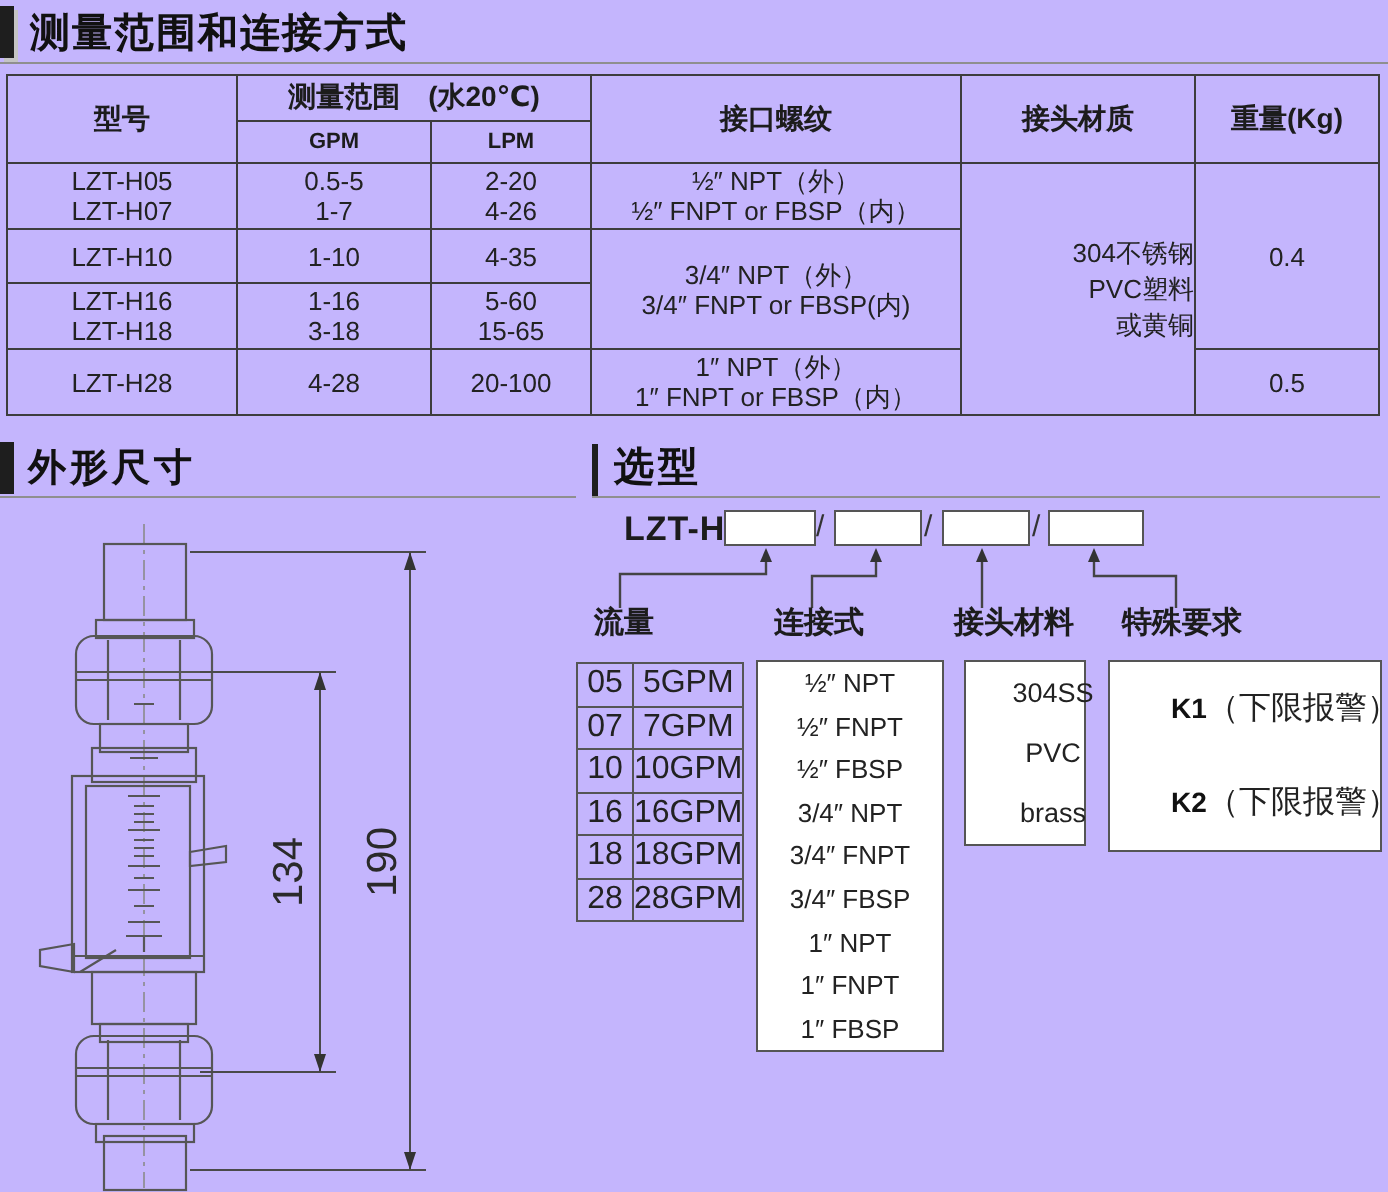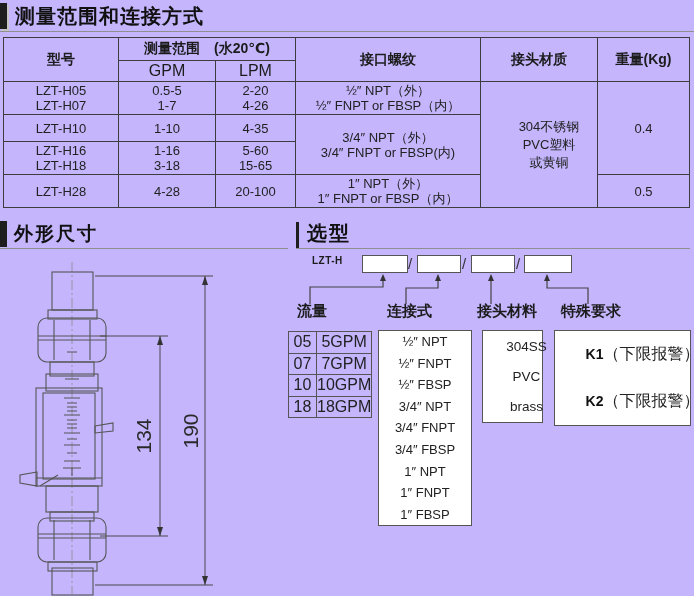--- a/index.html
+++ b/index.html
@@ -9,29 +9,29 @@
   
   .bar{position:absolute;background:#1e1e1e;}
   .bar.shadow{box-shadow:2px 2px 0 #c4c4c4;}
   .sec-title{position:absolute;font-weight:bold;color:#111;white-space:nowrap;}
   .hrule{position:absolute;height:1px;background:#8f8f8f;}
 
   
   table.spec{position:absolute;left:3px;top:37px;border-collapse:collapse;table-layout:fixed;}
   table.spec th,table.spec td{border:1px solid #3d3d3d;padding:0;vertical-align:middle;}
   table.spec th{font-size:14px;font-weight:bold;text-align:center;}
-  table.spec th.sub{font-weight:normal;font-size:16px;}
+  table.spec th.sub{font-weight:bold;font-size:11px;}
   table.spec td{font-size:13px;text-align:center;line-height:15px;color:#222;}
   td.thread{text-align:left;padding-left:9px;font-size:12.5px;line-height:15px;}
   td.mat{text-align:center;}
-  td.mat .matline{display:block;text-align:center;margin-left:20px;line-height:18px;font-size:13px;}
+  td.mat .matline{display:block;text-align:right;margin-left:20px;line-height:18px;font-size:13px;}
 
   
   .codebox{position:absolute;height:16px;border:1px solid #555;background:#fff;}
-  .codetext{position:absolute;font-size:10px;font-weight:bold;letter-spacing:.5px;}
+  .codetext{position:absolute;font-size:17px;font-weight:bold;letter-spacing:.5px;}
   .slash{position:absolute;font-size:15px;color:#333;}
   .sel-label{position:absolute;font-size:15px;font-weight:bold;white-space:nowrap;}
 
   table.flow{position:absolute;left:288px;top:331px;border-collapse:collapse;table-layout:fixed;}
   table.flow td{border:1px solid #555;font-size:16px;text-align:center;height:20.5px;padding:0;color:#222;}
 
   .optbox{position:absolute;border:1px solid #555;background:#fff;display:flex;flex-direction:column;
           justify-content:space-around;align-items:center;box-sizing:border-box;}
   .optbox .opt{font-size:13px;white-space:nowrap;color:#222;}
   .optbox .opt .code{font-size:14px;font-weight:bold;color:#111;margin-left:40px;}
@@ -218,22 +218,30 @@
         </tr>
     <tr>
       <td>07</td>
       <td>7GPM</td>
         </tr>
     <tr>
       <td>10</td>
       <td>10GPM</td>
         </tr>
     <tr>
+      <td>16</td>
+      <td>16GPM</td>
+        </tr>
+    <tr>
       <td>18</td>
       <td>18GPM</td>
+        </tr>
+    <tr>
+      <td>28</td>
+      <td>28GPM</td>
         </tr>
   </tbody>
     </table>
 
   <div class="optbox" style="left:378px;top:330px;width:94px;height:196px;">
     <span class="opt">½″ NPT</span>
     <span class="opt">½″ FNPT</span>
     <span class="opt">½″ FBSP</span>
     <span class="opt">3/4″ NPT</span>
     <span class="opt">3/4″ FNPT</span>

